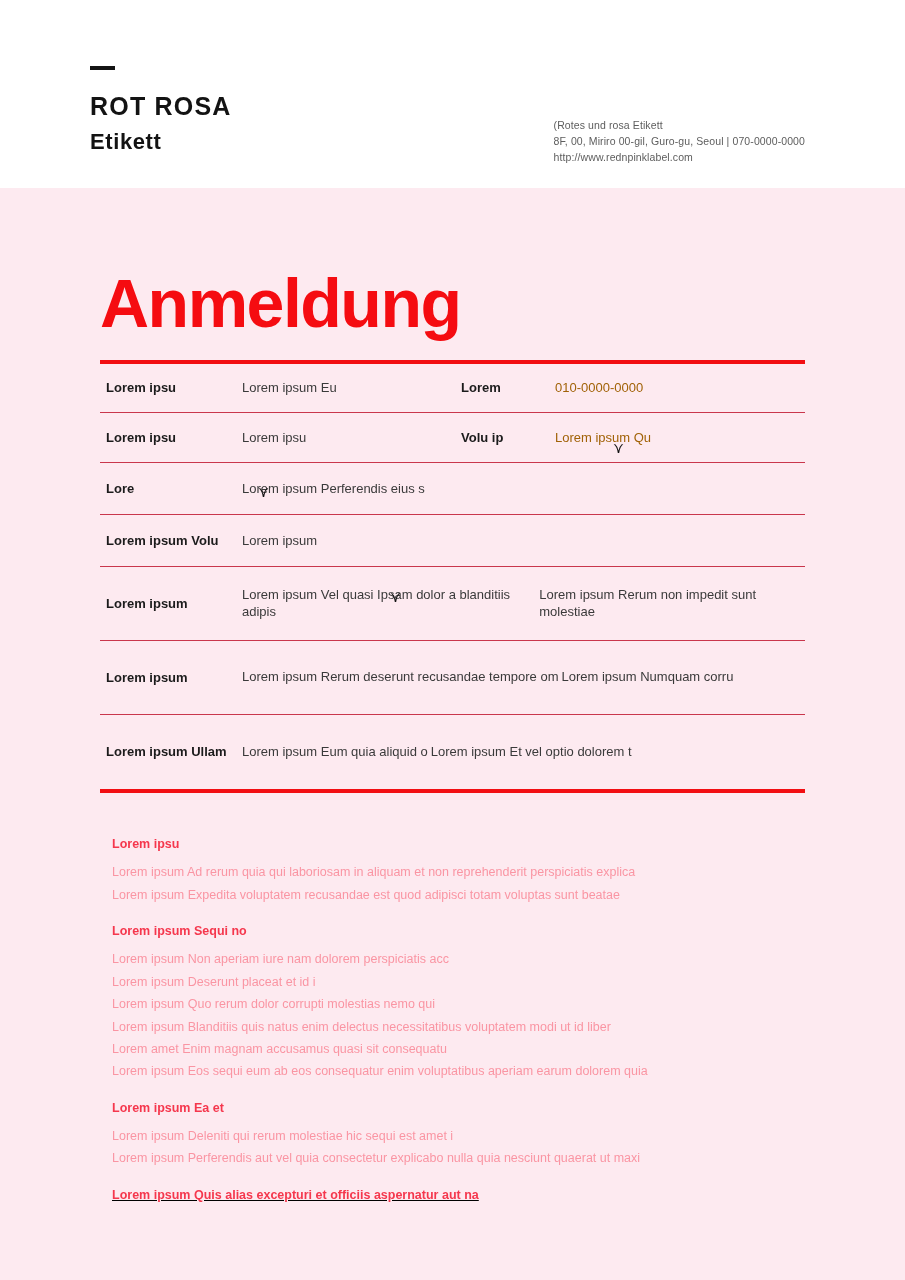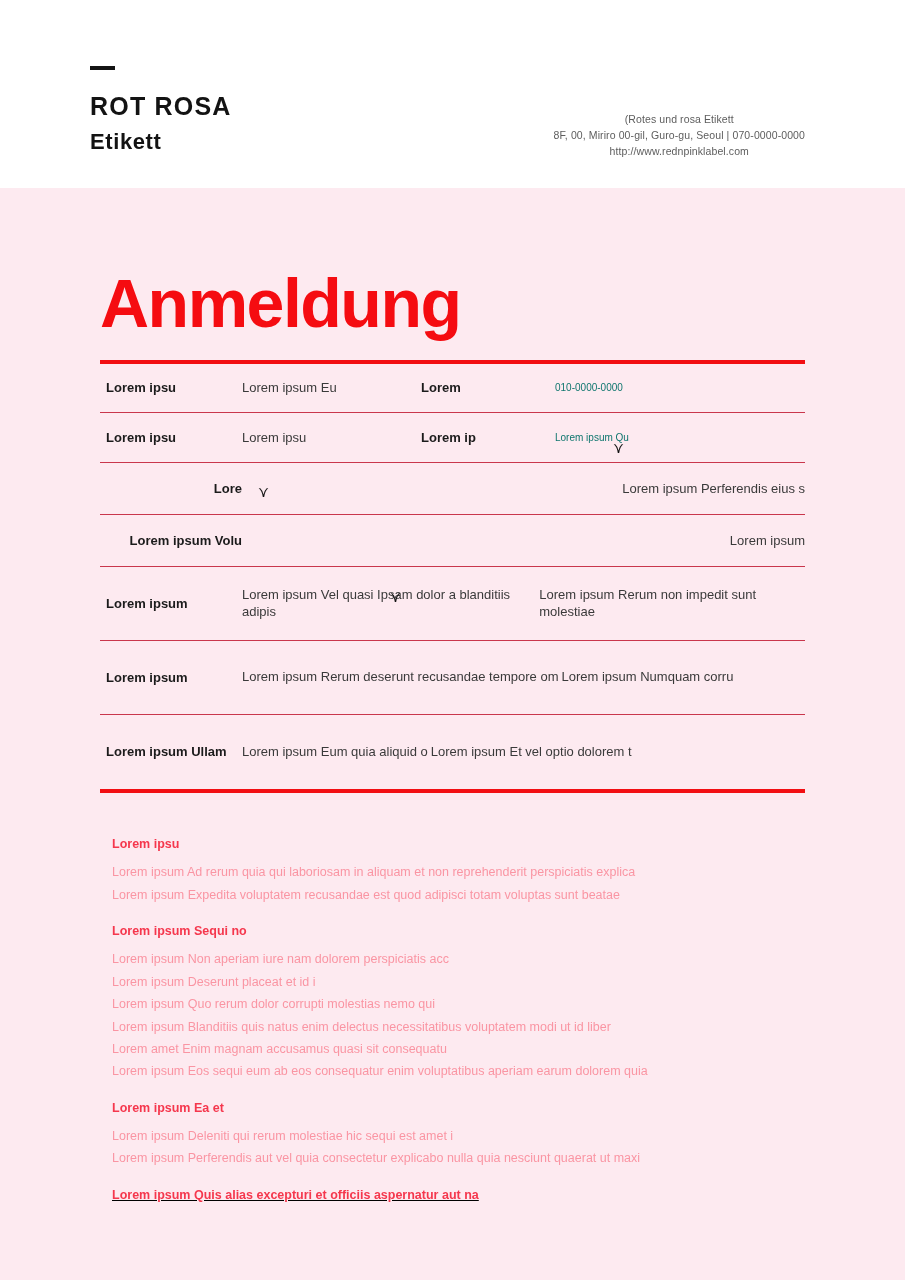--- a/index.html
+++ b/index.html
@@ -24,22 +24,22 @@
     position:absolute; left:90px; top:94px;
     font-size:25px; font-weight:bold; letter-spacing:1.2px;
     color:#131313; line-height:1;
   }
   .logo-line2 {
     position:absolute; left:90px; top:131px;
     font-size:22px; font-weight:bold; letter-spacing:0.6px;
     color:#131313; line-height:1;
   }
   .contact {
-    position:absolute; right:100px; top:111px;
-    text-align:center; font-size:10.5px; color:#5d5d5d;
+    position:absolute; right:100px; top:117px;
+    text-align:left; font-size:10.5px; color:#5d5d5d;
     line-height:16px; letter-spacing:0.1px;
   }
   .contact div { white-space:nowrap; }
 
   
   .doc-title {
     position:absolute; left:100px; top:268px;
     font-size:68px; font-weight:bold; color:#F50C11;
     letter-spacing:-1.5px; line-height:1.05;
   }
@@ -51,36 +51,36 @@
     border-bottom:4px solid #F20E12;
   }
   .row {
     position:relative; width:100%;
     border-bottom:1px solid #C9364C;
     display:flex; align-items:center;
   }
   .row:last-child { border-bottom:none; }
   .row.h1 { height:49px; }
   .row.h2 { height:50px; }
-  .row.h3 { height:52px;text-align:right; }
+  .row.h3 { height:52px; }
   .row.tall { height:74px; }
 
   .cell-label {
     font-size:13px; font-weight:bold; color:#1b1b1b;
     padding-left:6px; flex:0 0 142px; line-height:1.35;
   }
   .cell-value {
     font-size:13px; color:#3a3a3a; flex:1 1 auto; line-height:1.35;
   }
   .cell-label2 {
     font-size:13px; font-weight:bold; color:#1b1b1b;
     flex:0 0 94px; line-height:1.35;
   }
   .cell-value2 {
-    font-size:10px; color:#0f766e; flex:0 0 250px; line-height:1.35;margin-left:40px;
+    font-size:13px; color:#a16207; flex:0 0 250px; line-height:1.35;
   }
   .cell-value.wide { flex:1 1 auto; }
   .multi { display:flex; gap:3px; }
   .multi div { font-size:13px; color:#3a3a3a; line-height:1.3; }
 
   
   .notes { position:absolute; left:112px; top:836px; width:720px; }
   .note-block { margin-bottom:17px; }
   .note-block:last-child { margin-bottom:0;text-decoration:underline; }
   .note-head {
@@ -125,21 +125,21 @@
     <div class="row h1">
       <div class="cell-label">Lorem ipsu</div>
       <div class="cell-value">Lorem ipsum Eu</div>
       <div class="cell-label2">Lorem</div>
       <div class="cell-value2">010-0000-0000</div>
     </div>
 
     <div class="row h2">
       <div class="cell-label">Lorem ipsu</div>
       <div class="cell-value">Lorem ipsu</div>
-      <div class="cell-label2">Lorem ip</div>
+      <div class="cell-label2">Volu ip</div>
       <div class="cell-value2">Lorem ipsum Qu</div>
     </div>
 
     <div class="row h3">
       <div class="cell-label">Lore</div>
       <div class="cell-value wide">Lorem ipsum Perferendis eius s</div>
     </div>
 
     <div class="row h3">
       <div class="cell-label">Lorem ipsum Volu</div>

